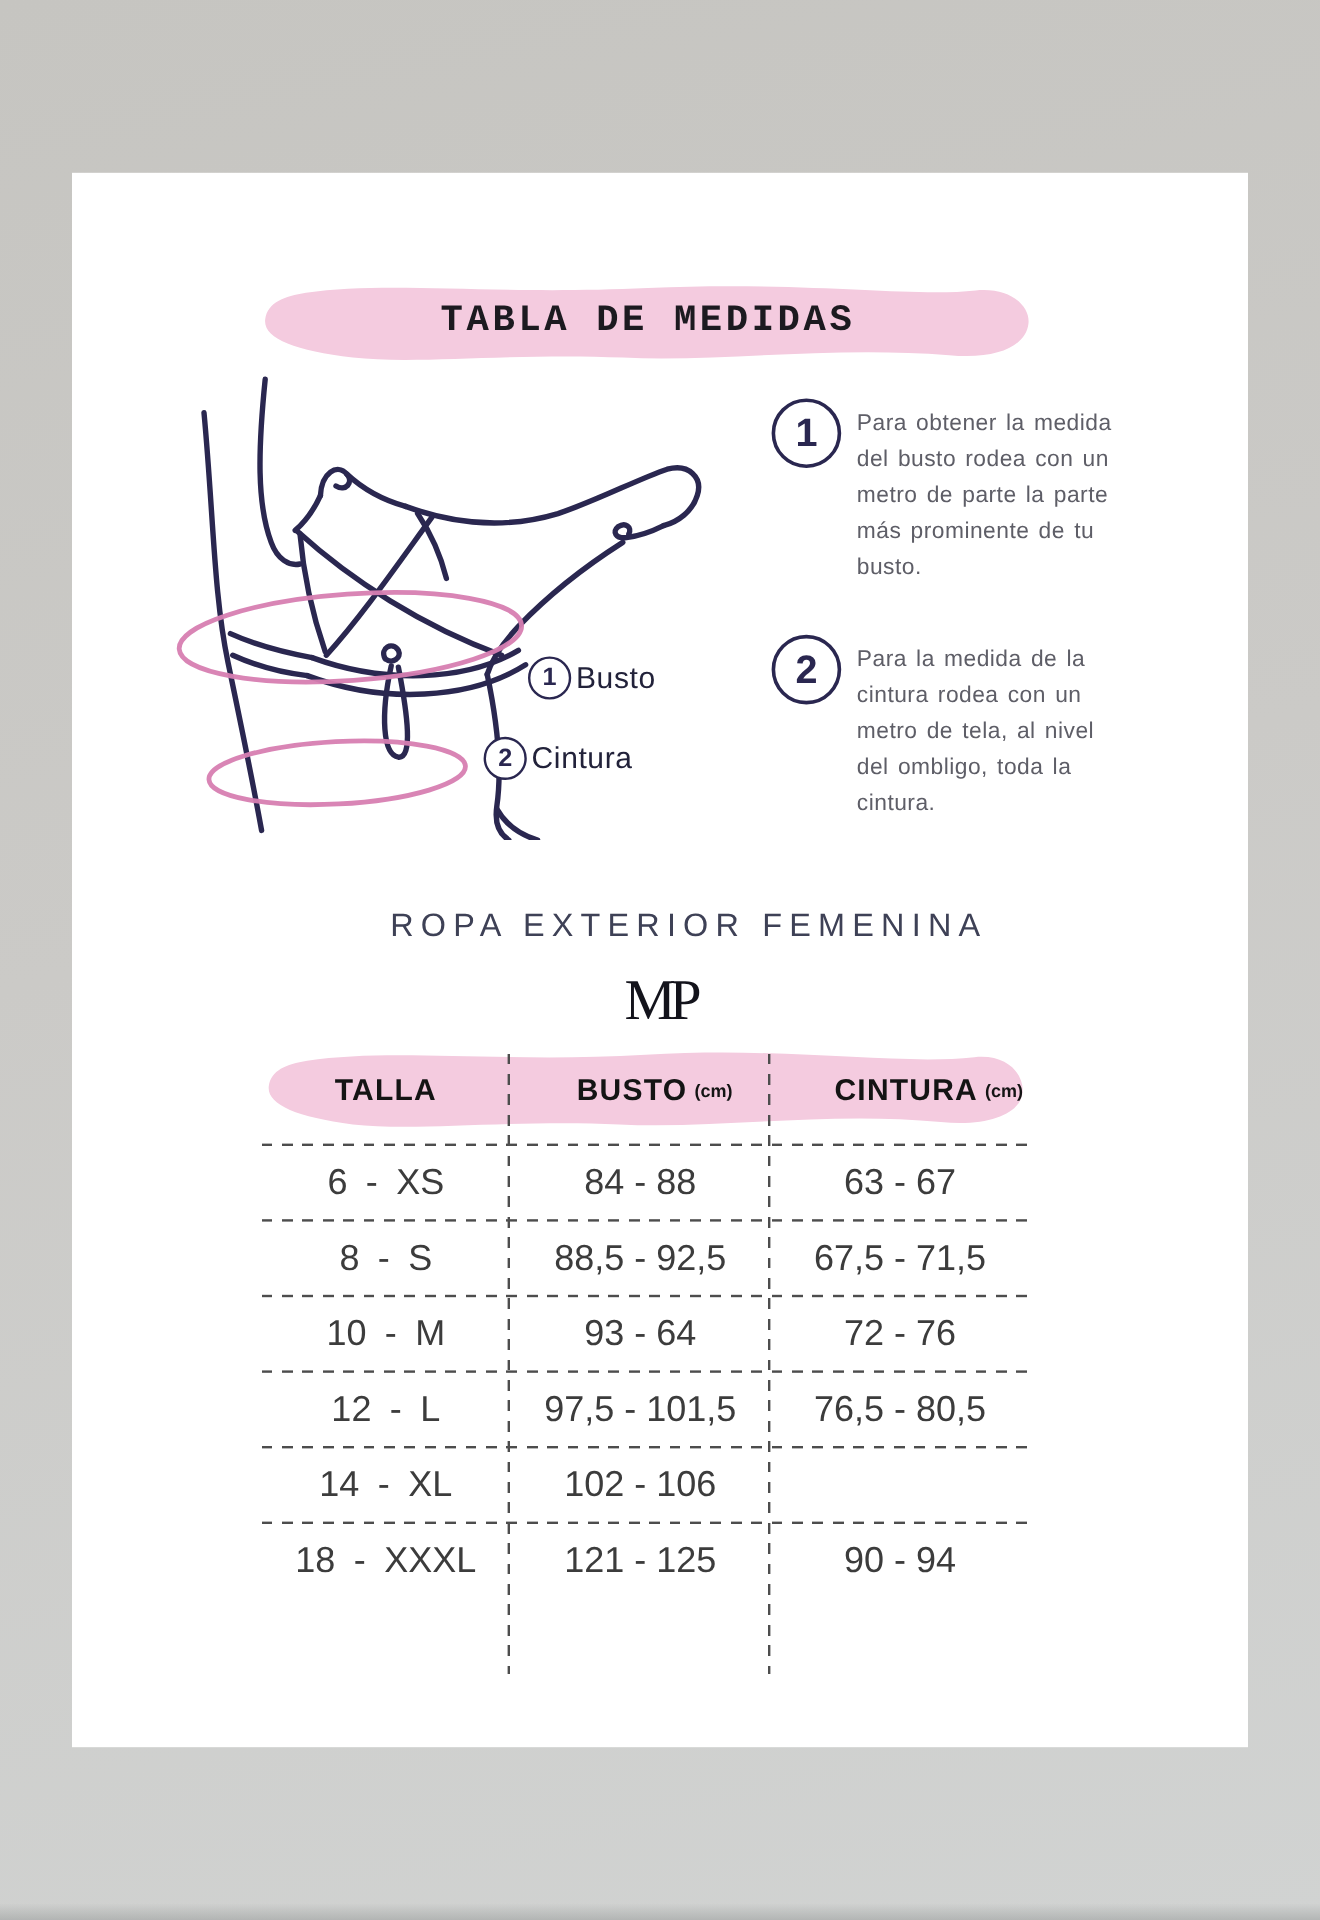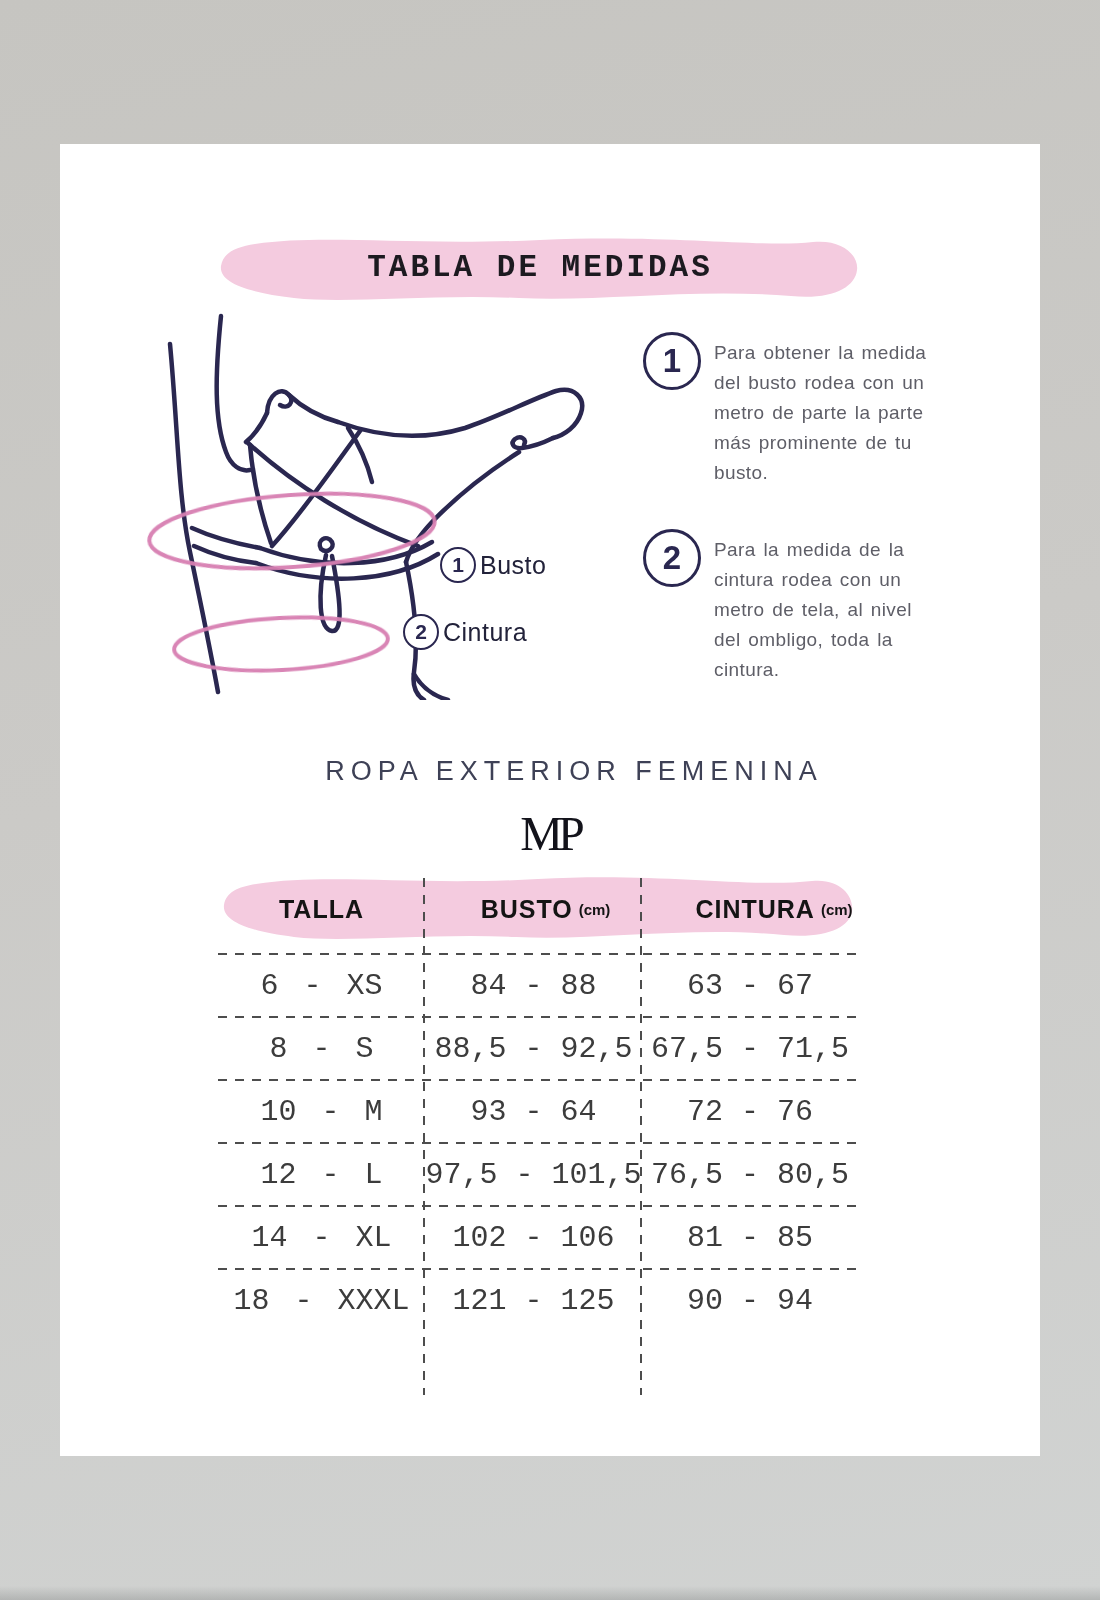--- a/index.html
+++ b/index.html
@@ -75,21 +75,21 @@
     position:relative; width:100%; height:100%;
     display:grid; grid-template-columns:207px 217px 216px;gap:12px;
   }
   .header-cell{
     display:flex; align-items:center; justify-content:center;
     font-size:25px; font-weight:bold; color:#141414; letter-spacing:1px;
     padding-top:6px;
   }
   .header-cell .unit{ font-size:15px; margin-left:6px; letter-spacing:0; }
 
-  .rows{ position:absolute; left:158px; top:810px; width:640px;font-family:Liberation Mono, monospace; }
+  .rows{ position:absolute; left:158px; top:810px; width:640px; }
   .t-row{
     position:relative; height:63px;
     display:grid; grid-template-columns:207px 217px 216px;
   }
   .t-row .hline{
     position:absolute; left:0; top:-1px; width:100%; height:2px;
     background-image:repeating-linear-gradient(to right,#4d4d4d 0 9px,transparent 9px 17px);
   }
   .t-cell{
     display:flex; align-items:center; justify-content:center;
@@ -210,21 +210,20 @@
       <div class="t-row">
         <div class="hline"></div>
         <div class="t-cell size">12 - L</div>
         <div class="t-cell">97,5 - 101,5</div>
         <div class="t-cell">76,5 - 80,5</div>
       </div>
       <div class="t-row">
         <div class="hline"></div>
         <div class="t-cell size">14 - XL</div>
         <div class="t-cell">102 - 106</div>
-        <div class="t-cell">81 - 85</div>
       </div>
       <div class="t-row">
         <div class="hline"></div>
         <div class="t-cell size">18 - XXXL</div>
         <div class="t-cell">121 - 125</div>
         <div class="t-cell">90 - 94</div>
       </div>
     </div>
 
     <div class="vline v1"></div>

